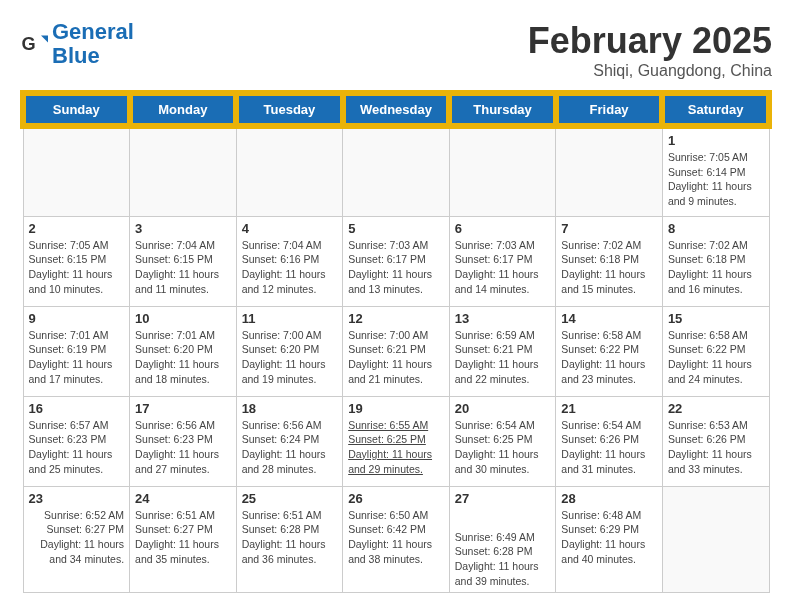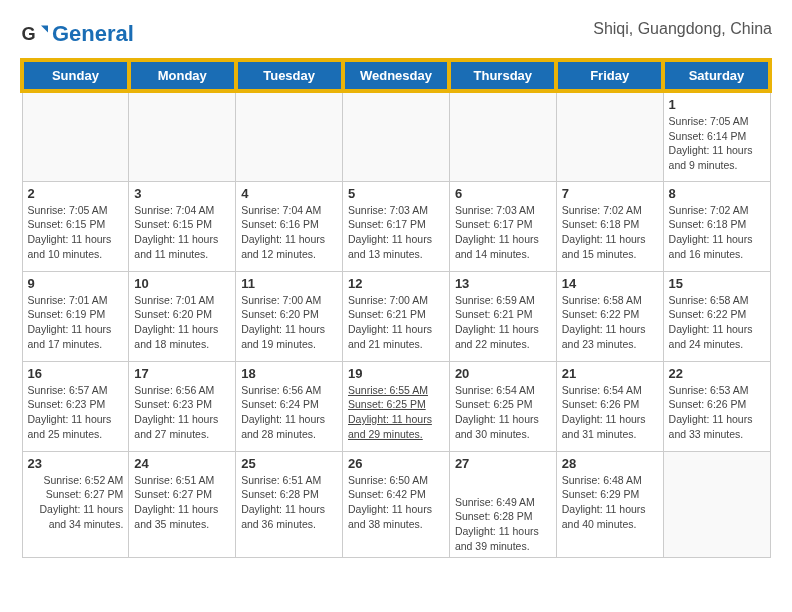--- a/index.html
+++ b/index.html
@@ -50,21 +50,21 @@
       width: 100%;
       border-collapse: collapse;
       table-layout: fixed;
     }
     thead th {
       background-color: #1a6db5;
       color: #fff;
       padding: 6px 4px;
       font-size: 13px;
       font-weight: bold;
-      border: 4px solid #eab308;
+      border: 6px solid #eab308;
     }
     td {
       border: 1px solid #ccc;
       vertical-align: top;
       padding: 4px 5px;
       height: 90px;
       font-size: 11px;
       color: #333;
       background: #fff;
     }
@@ -87,23 +87,25 @@
 <body>
 
 <div class="header-section">
   <div class="logo">
     <svg class="logo-icon" viewBox="0 0 40 40">
       <text x="2" y="28" font-size="26" font-weight="bold" fill="#333" font-family="Arial">G</text>
       <polygon points="30,8 40,8 40,18" fill="#1a6db5"></polygon>
     </svg>
     <div class="logo-text">
       <div><span>General</span></div>
+      <div style="color:#1a6db5;">Blue</div>
     </div>
   </div>
   <div class="title-section">
+    <div class="calendar-title">February 2025</div>
     <div class="calendar-subtitle">Shiqi, Guangdong, China</div>
   </div>
 </div>
 
 <table>
   <thead>
     <tr id="weekday-header">
         <th>Sunday</th>
         <th>Monday</th>
         <th>Tuesday</th>

